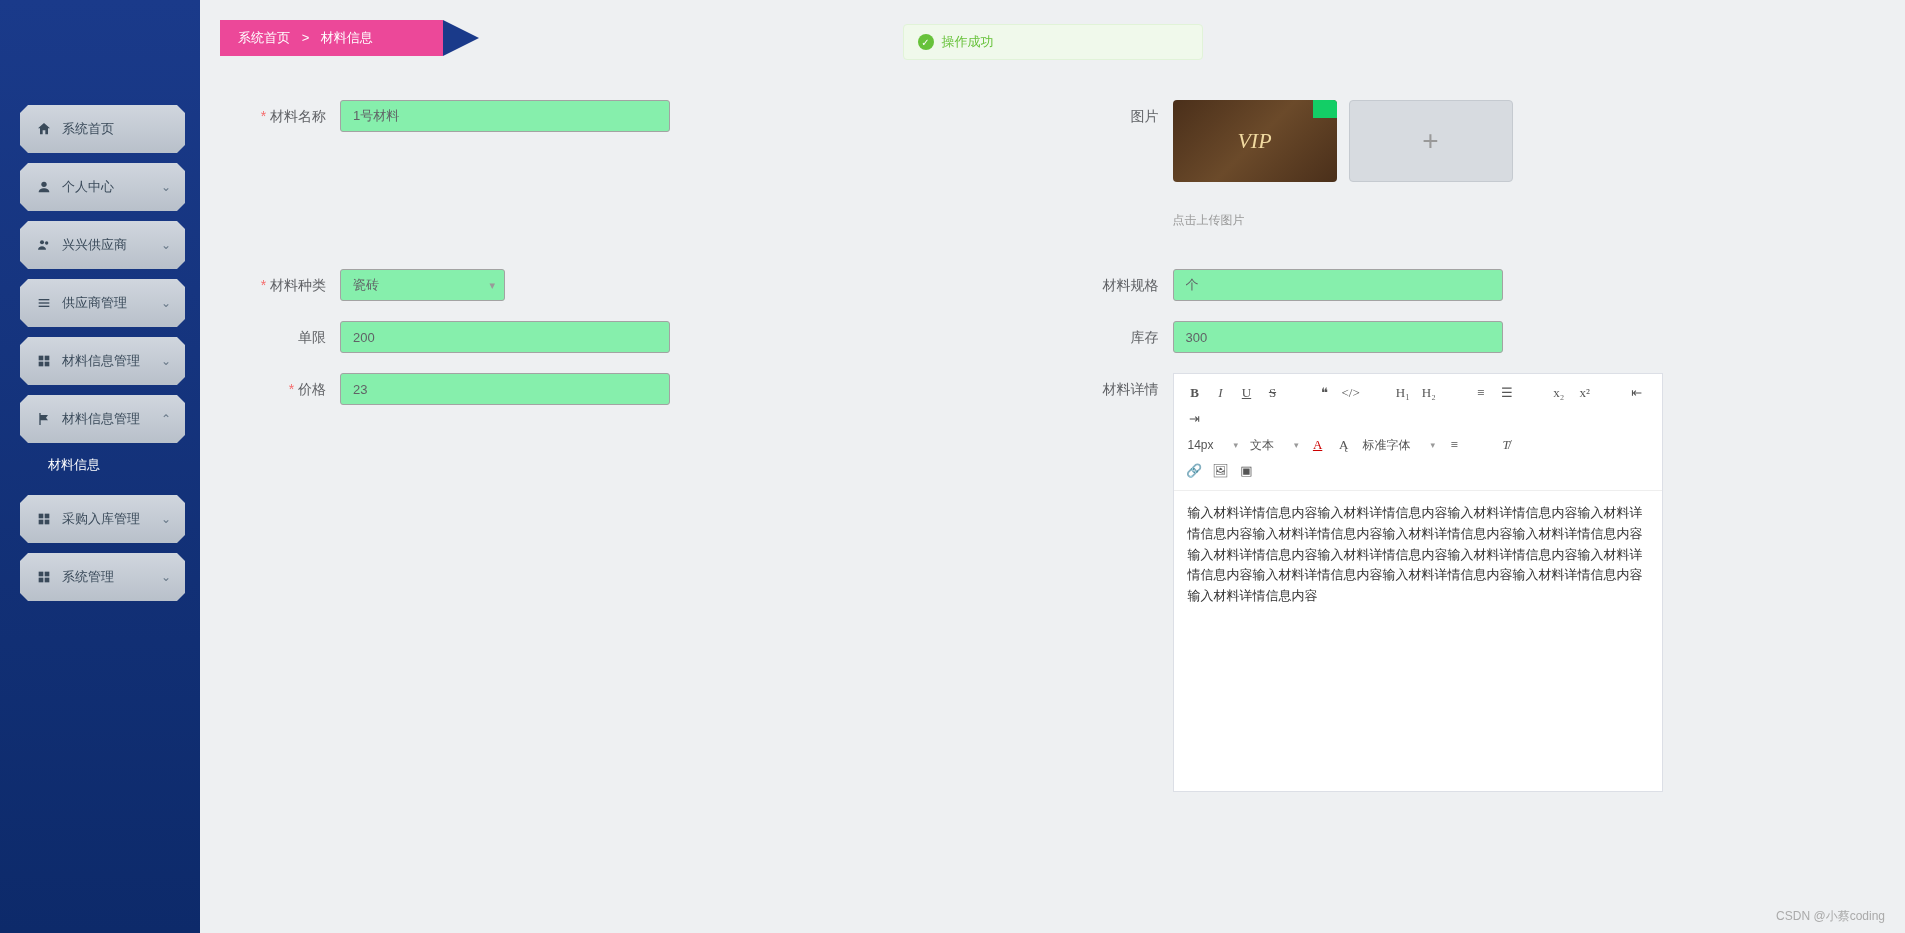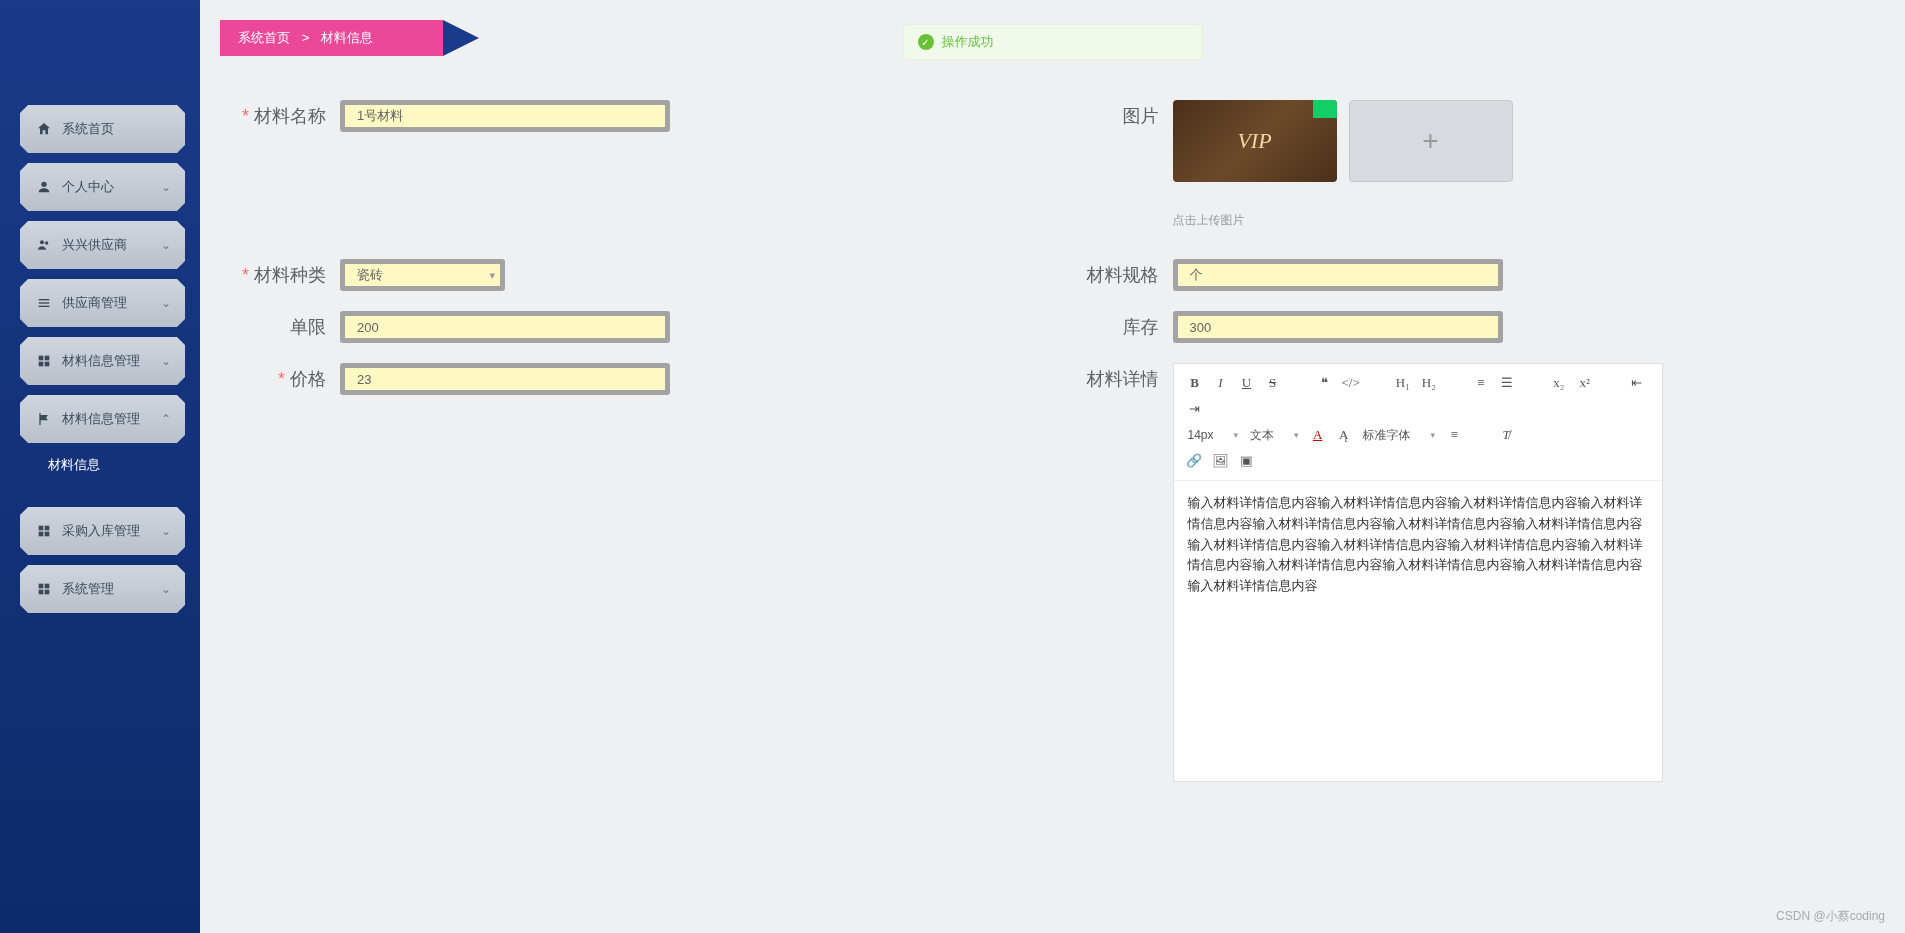--- a/index.html
+++ b/index.html
@@ -12,24 +12,24 @@
     .main { position: absolute; left: 200px; top: 0; right: 0; height: 933px; background: #eef0f2; }
     .breadcrumb-wrap { position: relative; height: 60px; padding: 20px 0 0 20px; }
     .breadcrumb { display: inline-block; background: #ec4899; color: #fff; height: 36px; line-height: 36px; padding: 0 70px 0 18px; font-size: 13px; position: relative; }
     .breadcrumb::after { content: ''; position: absolute; right: -36px; top: 0; border-left: 36px solid #1a3a8a; border-top: 18px solid transparent; border-bottom: 18px solid transparent; }
     .bc-sep { margin: 0 8px; }
     .alert { position: absolute; left: 50%; transform: translateX(-50%); top: 24px; background: #f0f9eb; border: 1px solid #e1f3d8; color: #67c23a; padding: 8px 40px 8px 14px; border-radius: 4px; font-size: 13px; display: flex; align-items: center; gap: 8px; min-width: 300px; }
     .alert .ok-icon { width: 16px; height: 16px; border-radius: 50%; background: #67c23a; color: #fff; display: flex; align-items: center; justify-content: center; font-size: 10px; }
     .form-area { position: absolute; left: 20px; right: 20px; top: 100px; bottom: 0; }
     .row { display: flex; margin-bottom: 20px; }
     .col { flex: 1; display: flex; align-items: flex-start; }
-    .label { width: 120px; text-align: right; padding-right: 14px; color: #606266; font-size: 18px; line-height: 32px; }
+    .label { width: 120px; text-align: right; padding-right: 14px; color: #606266; font-size: 14px; line-height: 32px; }
     .req::before { content: '* '; color: #f56c6c; }
     .field { flex: 0 0 330px; }
-    .input { width: 100%; height: 32px; background: #fef9c3; border: 5px solid #a3a3a3; border-radius: 3px; padding: 0 12px; font-size: 13px; color: #606266; outline: none; }
+    .input { width: 100%; height: 32px; background: #86efac; border: 1px solid #a3a3a3; border-radius: 3px; padding: 0 12px; font-size: 13px; color: #606266; outline: none; }
     .select-wrap { position: relative; width: 165px; }
     .select-wrap .input { padding-right: 28px; }
     .select-wrap .chev-down { position: absolute; right: 10px; top: 50%; transform: translateY(-50%); color: #999; font-size: 11px; pointer-events: none; }
     .upload-area { display: flex; gap: 12px; }
     .upload-card { width: 164px; height: 82px; border-radius: 4px; display: flex; align-items: center; justify-content: center; font-size: 28px; color: #999; }
     .upload-img { background: linear-gradient(135deg, #4a2f1a 0%, #6b4a2a 50%, #4a2f1a 100%); position: relative; overflow: hidden; }
     .upload-img .vip { font-family: cursive; font-style: italic; font-size: 22px; color: #f0d9a0; }
     .upload-img .del { position: absolute; right: 0; top: 0; width: 24px; height: 18px; background: #13ce66; }
     .upload-add { background: #d7dbe0; border: 1px solid #c5cad0; cursor: pointer; }
     .upload-hint { font-size: 12px; color: #999; margin-top: 30px; }
@@ -105,21 +105,21 @@
         <svg viewBox="0 0 24 24" fill="#3a4a5a">
           <path d="M5 3v18h2v-7h11l-3-4 3-4H7V3z"></path>
         </svg>
       </span>
     <span>材料信息管理</span>
     <span class="chev">⌃</span>
   </div>
   <div class="menu-item active">
     <span>材料信息</span>
   </div>
-  <div class="menu-item" style="margin-top:20px;">
+  <div class="menu-item" style="margin-top:8px;">
     <span class="icon">
         <svg viewBox="0 0 24 24" fill="#3a4a5a">
           <rect x="4" y="4" width="7" height="7"></rect>
           <rect x="13" y="4" width="7" height="7"></rect>
           <rect x="4" y="13" width="7" height="7"></rect>
           <rect x="13" y="13" width="7" height="7"></rect>
         </svg>
       </span>
     <span>采购入库管理</span>
     <span class="chev">⌄</span>
@@ -181,21 +181,21 @@
             </div>
             <div class="upload-card upload-add">
               <span>+</span>
             </div>
           </div>
           <div class="upload-hint">点击上传图片</div>
         </div>
       </div>
     </div>
 
-    <div class="row" style="margin-top:30px;align-items:center;">
+    <div class="row" style="margin-top:40px;align-items:center;">
       <div class="col">
         <div class="label req">材料种类</div>
         <div class="field">
           <div class="select-wrap">
             <input class="input" readonly="" value="瓷砖" style="">
             <span class="chev-down">▾</span>
           </div>
         </div>
       </div>
       <div class="col">

